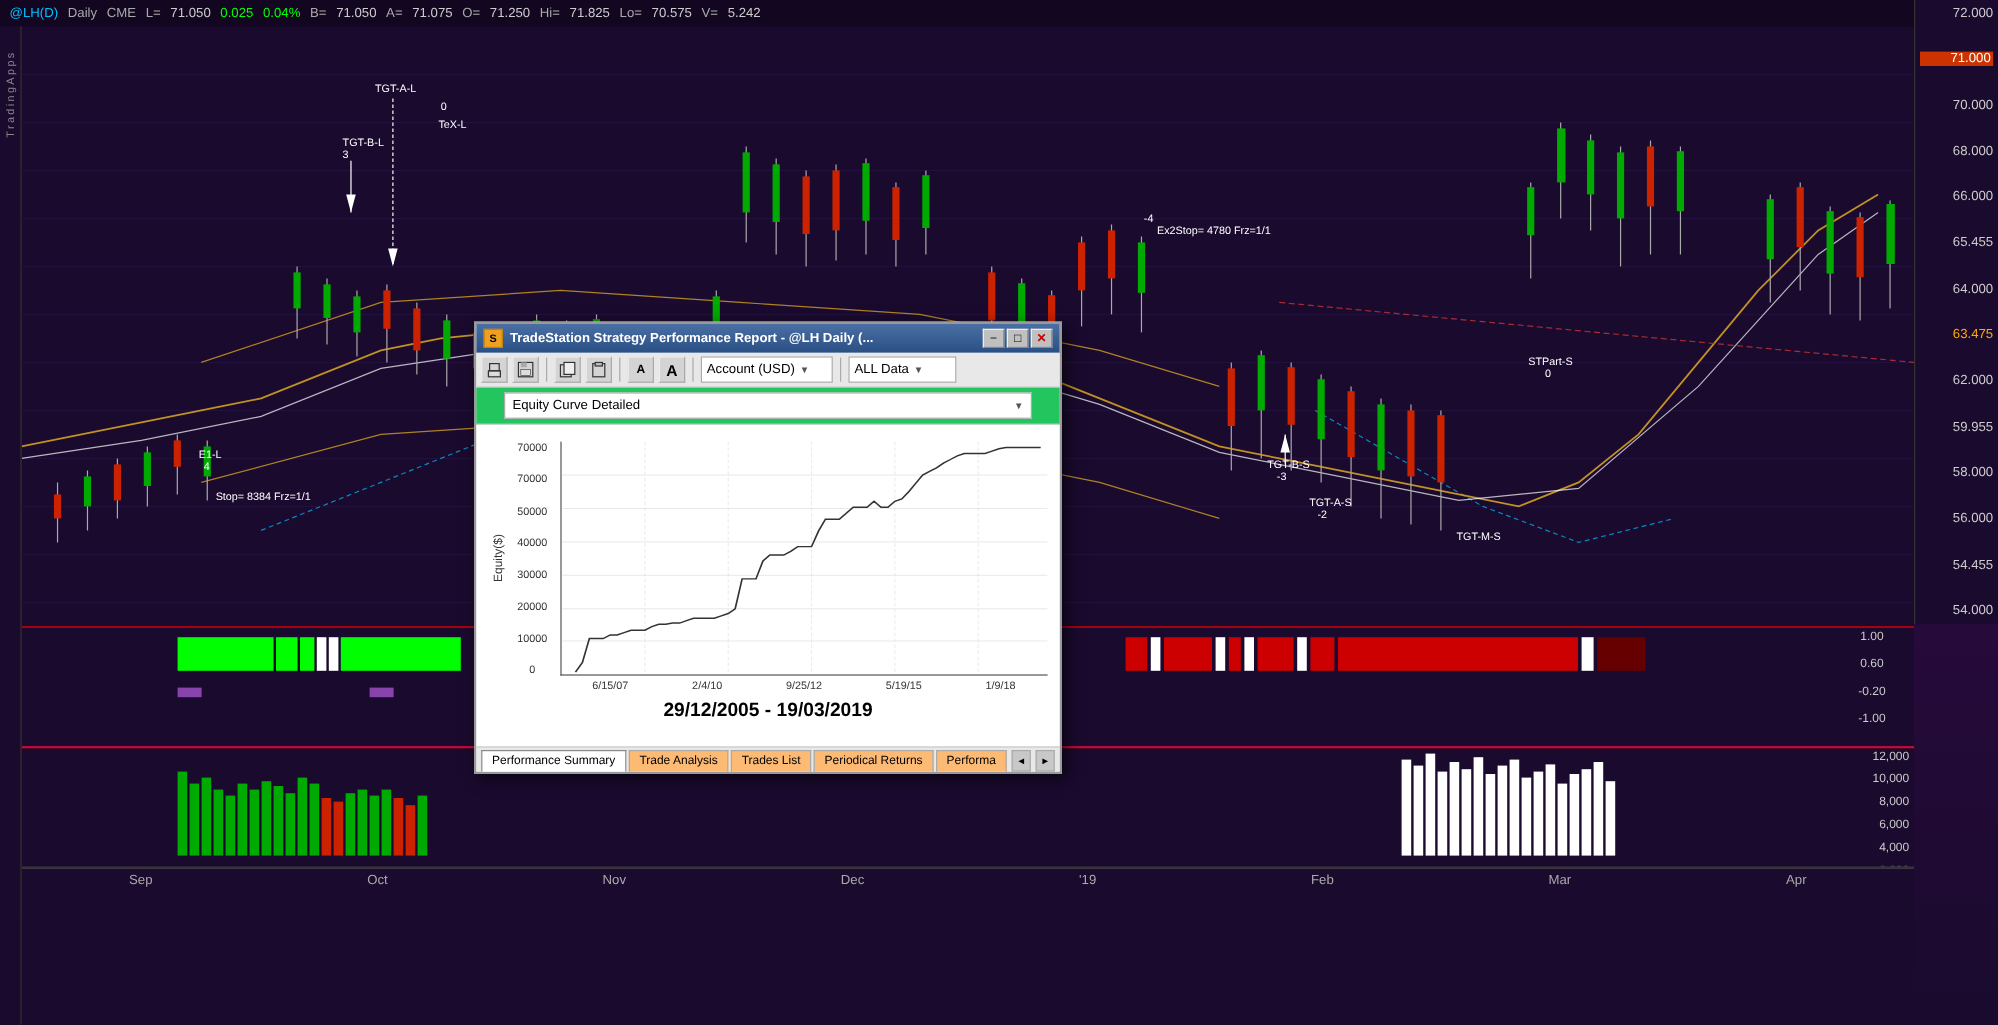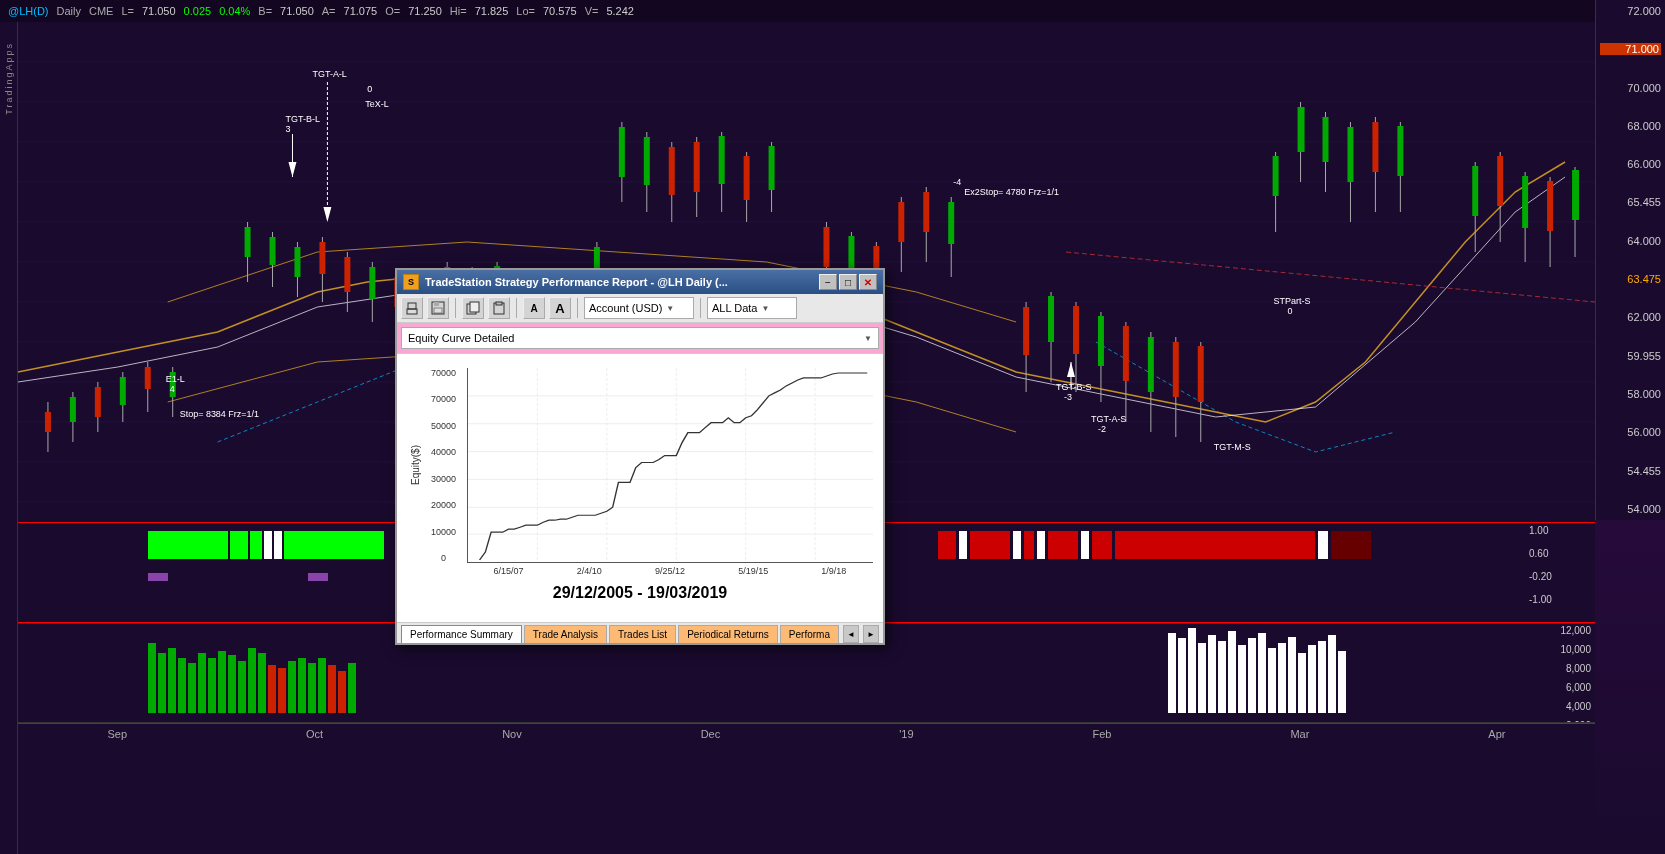--- a/index.html
+++ b/index.html
@@ -250,22 +250,22 @@
       gap: 4px;
       cursor: pointer;
     }
 
     .dropdown-arrow {
       font-size: 8px;
       color: #555;
     }
 
     .dialog-dropdown-row {
-      background: #f9a8d4;
-      padding: 4px 4px;
+      background: #22c55e;
+      padding: 4px 23px;
       border-bottom: 1px solid #ccc;
       display: flex;
       align-items: center;
       gap: 6px;
     }
 
     .report-dropdown {
       flex: 1;
       height: 22px;
       background: white;
@@ -579,21 +579,21 @@
     <div style="background:#cc0000;width:10px;height:28px;"></div>
     <div style="background:white;width:8px;height:28px;"></div>
     <div style="background:#cc0000;width:30px;height:28px;"></div>
     <div style="background:white;width:8px;height:28px;"></div>
     <div style="background:#cc0000;width:20px;height:28px;"></div>
     <div style="background:#cc0000;width:200px;height:28px;"></div>
     <div style="background:white;width:10px;height:28px;"></div>
     <div style="background:#660000;width:40px;height:28px;"></div>
   </div>
 
-  <div style="position:absolute;right:0;top:0;width:70px;font-size:10px;color:#ccc;text-align:left;padding:2px 4px;">
+  <div style="position:absolute;right:0;top:0;width:70px;font-size:10px;color:#ccc;text-align:center;padding:2px 4px;">
     <div>1.00</div>
     <div style="margin-top:12px;">0.60</div>
     <div style="margin-top:12px;">-0.20</div>
     <div style="margin-top:12px;">-1.00</div>
   </div>
 </div>
 
 <div class="indicator-area">
   <svg width="100%" height="100%">
     <rect width="100%" height="100%" fill="#1a0a2e"></rect>

